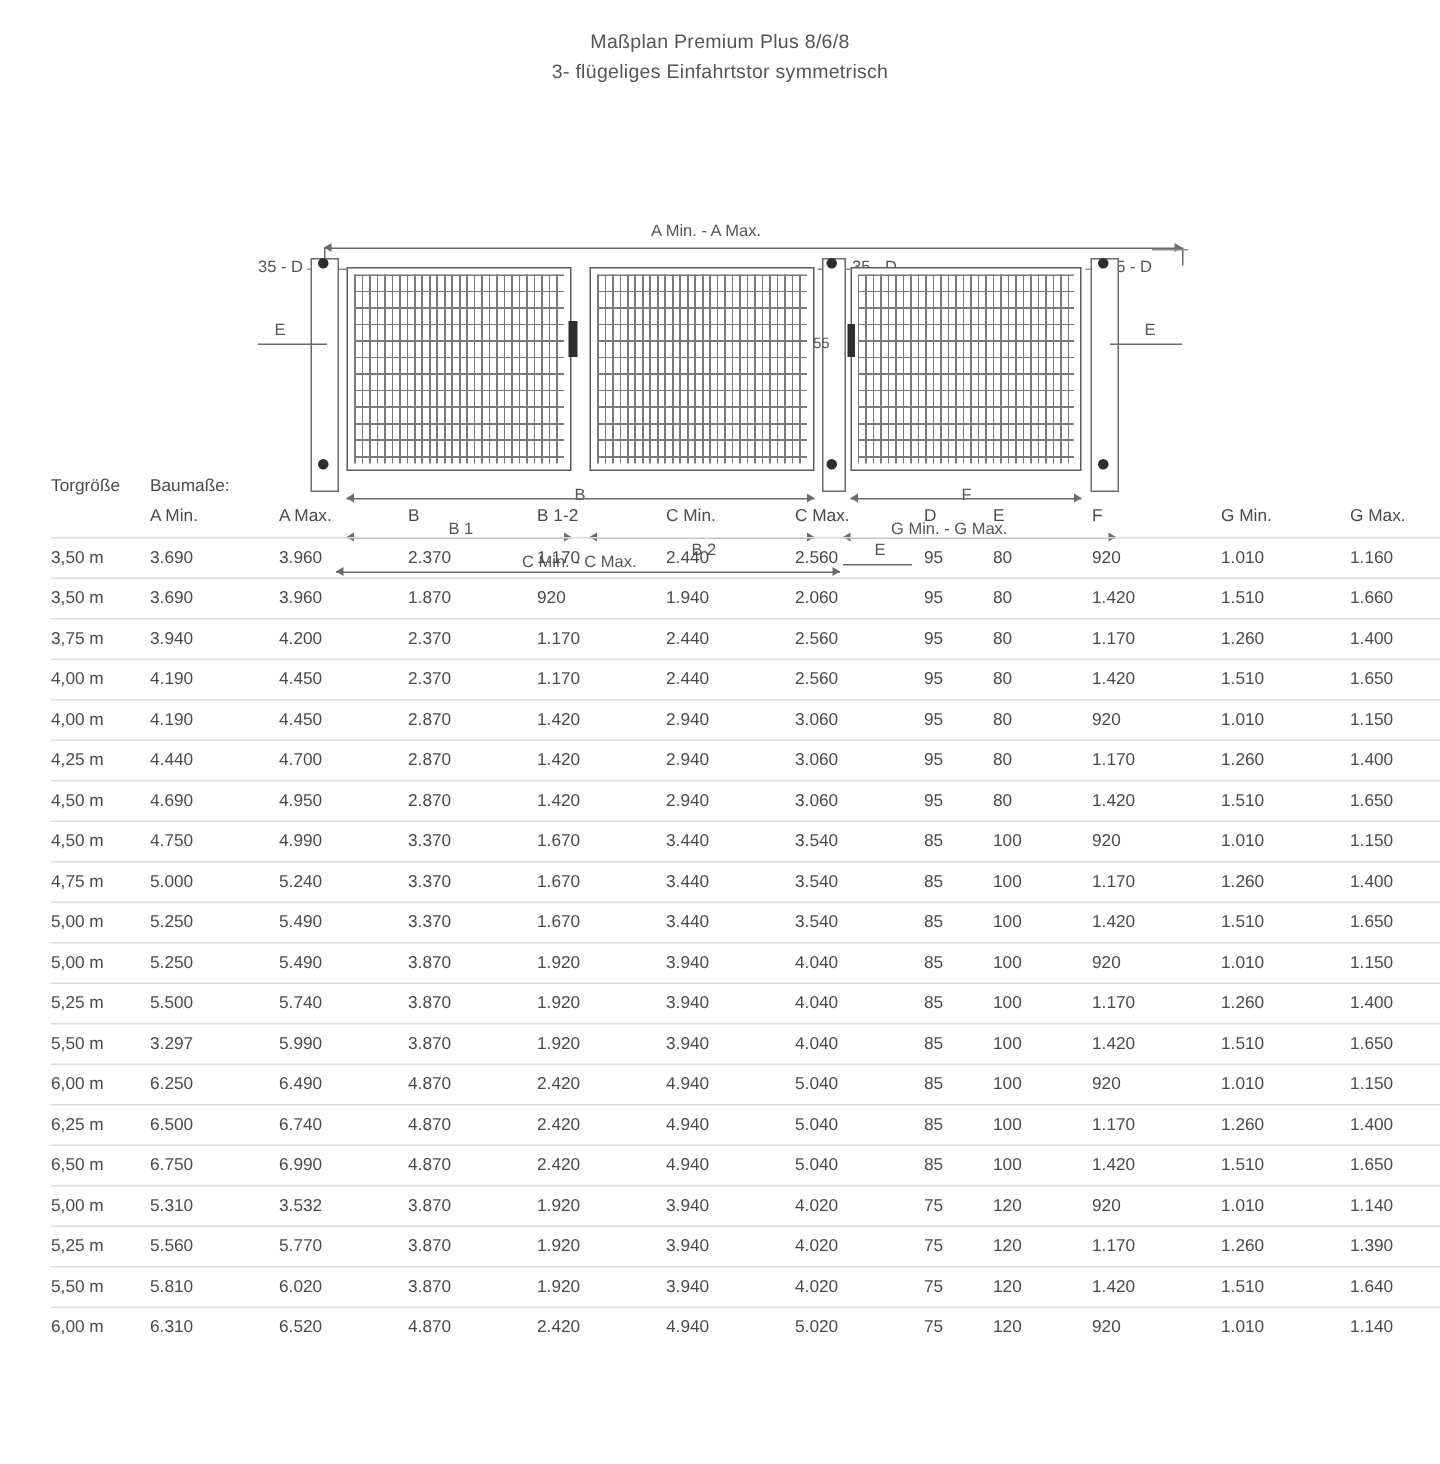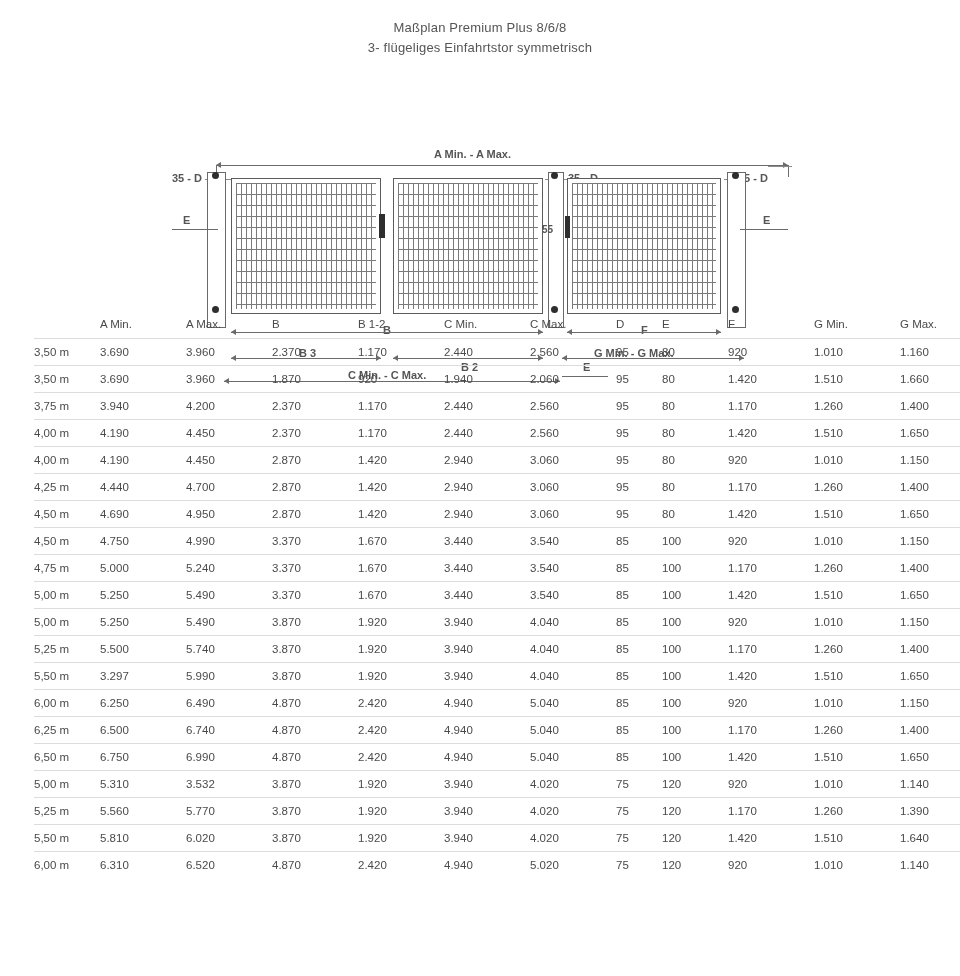--- a/index.html
+++ b/index.html
@@ -30,21 +30,20 @@
     color: #555555;
     line-height: 20px;
     letter-spacing: 0.2px;
   }
   
   .drawing {
     position: relative;
     width: 828px;
     height: 250px;
     margin-top: 10px;
-    font-weight: bold;
   }
   .dim-label {
     position: absolute;
     font-size: 11px;
     color: #555555;
     white-space: nowrap;
   }
   .line-h {
     position: absolute;
     height: 0;
@@ -212,21 +211,21 @@
     <div class="dim-label" style="left:383px; top:256px;">B</div>
     <div class="line-h" style="left:231px; top:264px; width:312px;"></div>
     <div class="arrow-l" style="left:231px; top:261px;"></div>
     <div class="arrow-r" style="left:538px; top:261px;"></div>
 
     <div class="dim-label" style="left:641px; top:256px;">F</div>
     <div class="line-h" style="left:567px; top:264px; width:154px;"></div>
     <div class="arrow-l" style="left:567px; top:261px;"></div>
     <div class="arrow-r" style="left:716px; top:261px;"></div>
 
-    <div class="dim-label" style="left:299px; top:279px;">B 3</div>
+    <div class="dim-label" style="left:299px; top:279px;">B 1</div>
     <div class="line-h" style="left:231px; top:290px; width:150px;"></div>
     <div class="arrow-l" style="left:231px; top:287px;"></div>
     <div class="arrow-r" style="left:376px; top:287px;"></div>
 
     <div class="dim-label" style="left:461px; top:293px;">B 2</div>
     <div class="line-h" style="left:393px; top:290px; width:150px;"></div>
     <div class="arrow-l" style="left:393px; top:287px;"></div>
     <div class="arrow-r" style="left:538px; top:287px;"></div>
 
     <div class="dim-label" style="left:594px; top:279px;">G Min. - G Max.</div>
@@ -255,20 +254,24 @@
         <col class="col-5">
           <col class="col-6">
           <col class="col-7">
           <col class="col-8">
           <col class="col-9">
         <col class="col-10">
           <col class="col-11">
       </colgroup>
       <thead>
         <tr class="hdr-row">
+          <th class="hdr-group">Torgröße</th>
+          <th class="hdr-group" colspan="11">Baumaße:</th>
+        </tr>
+        <tr class="hdr-row">
           <th></th>
           <th>A Min.</th>
           <th>A Max.</th>
           <th>B</th>
           <th>B 1-2</th>
           <th>C Min.</th>
           <th>C Max.</th>
           <th>D</th>
           <th>E</th>
           <th>F</th>

